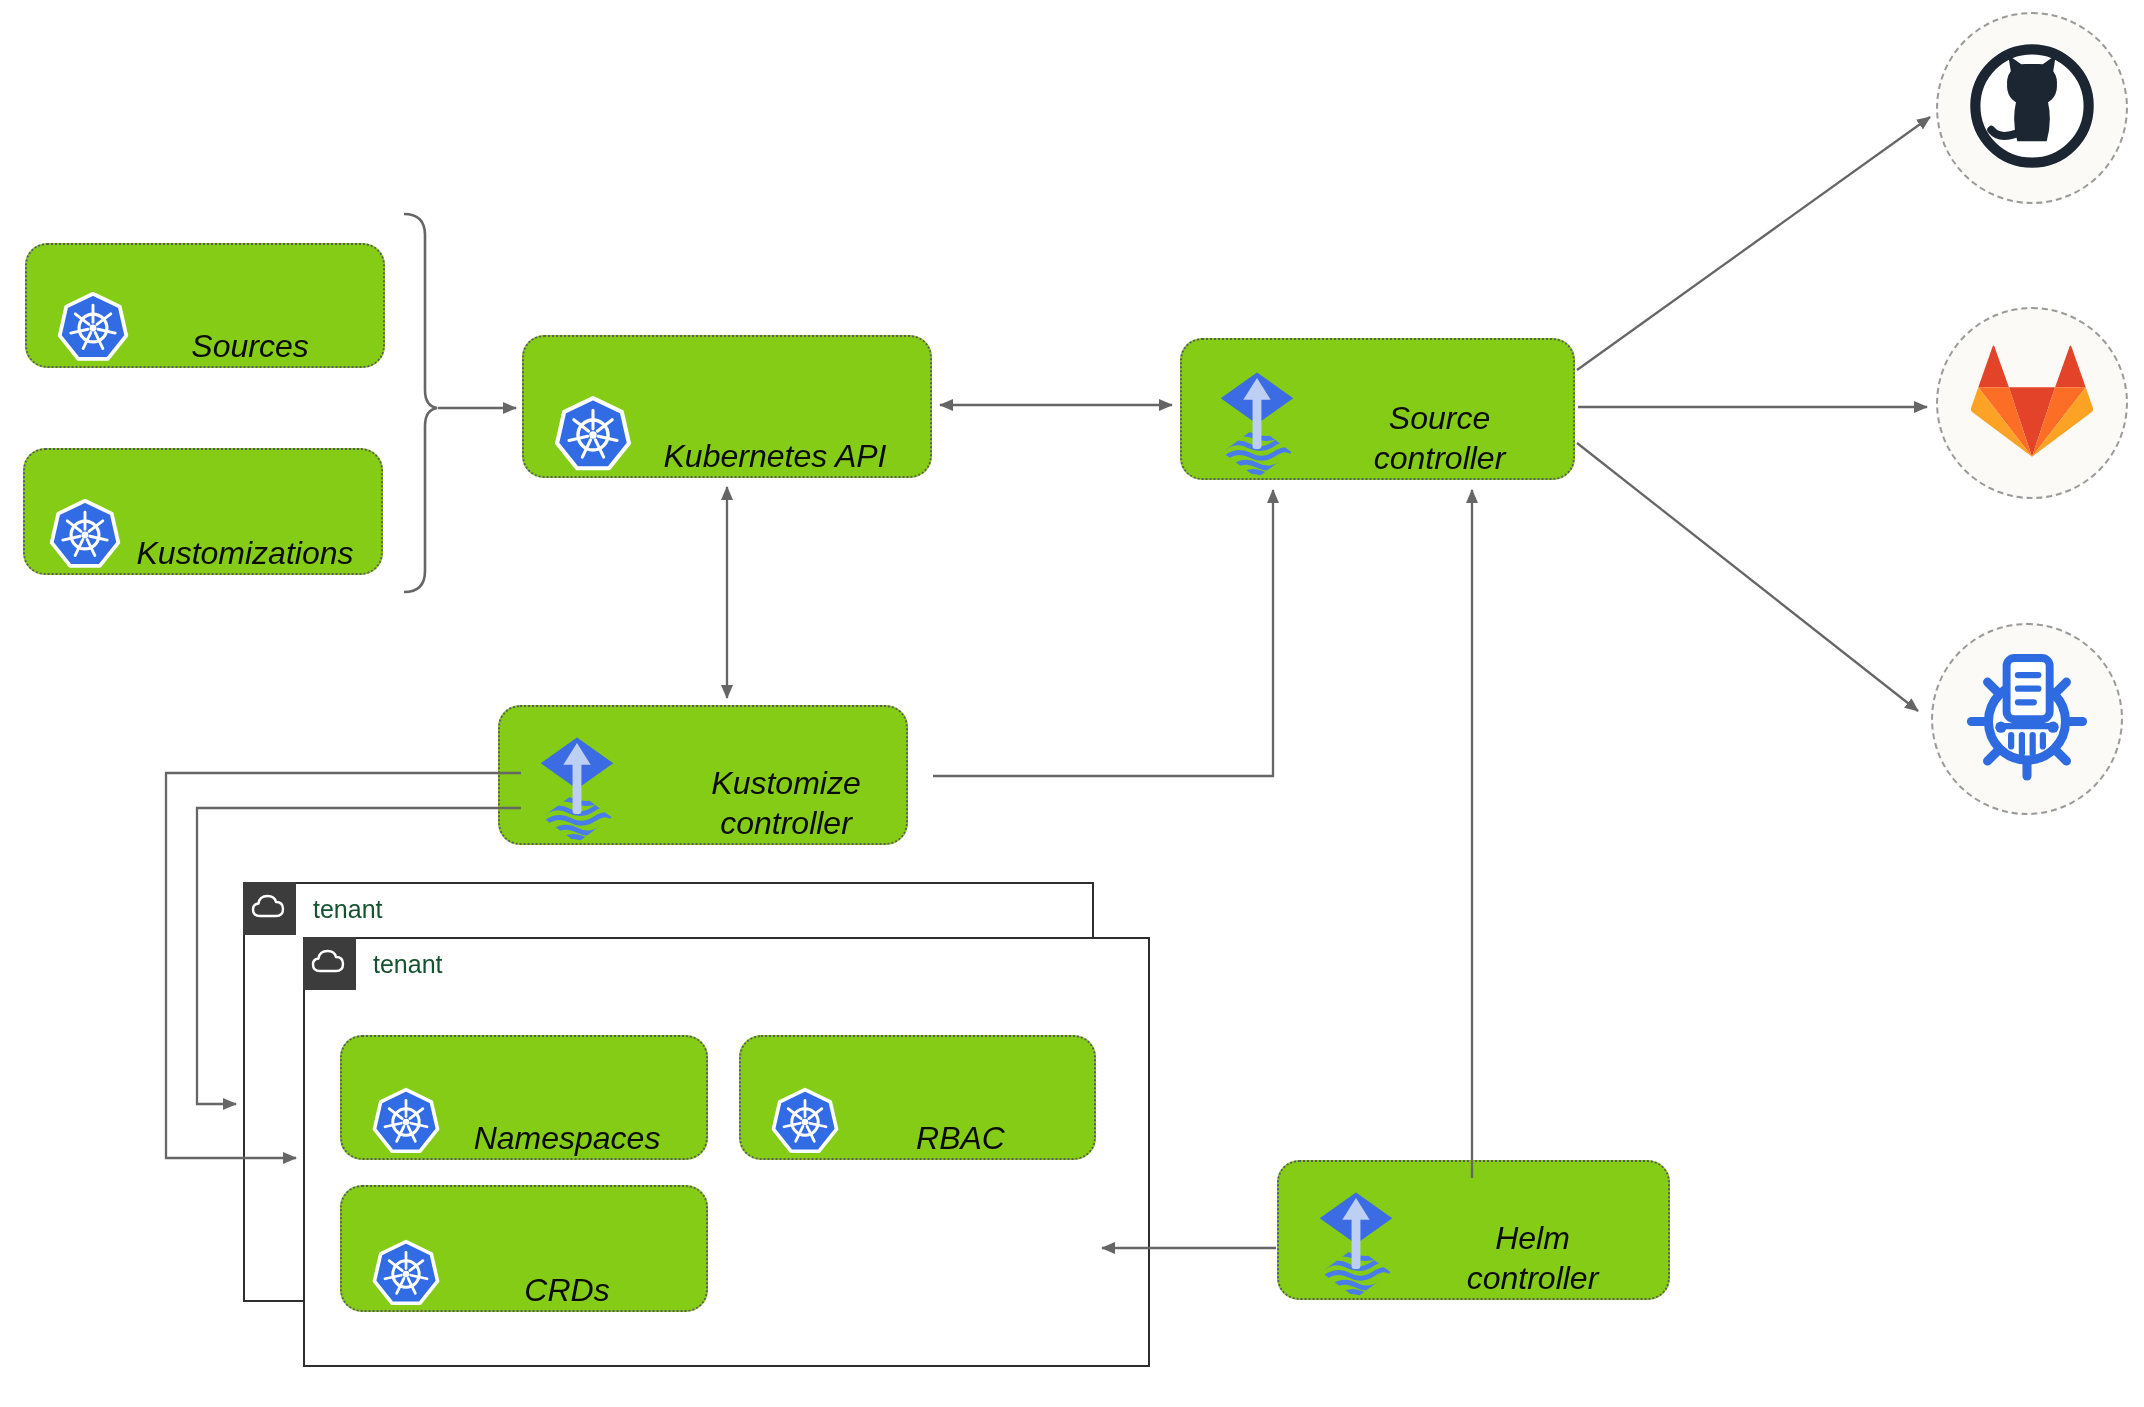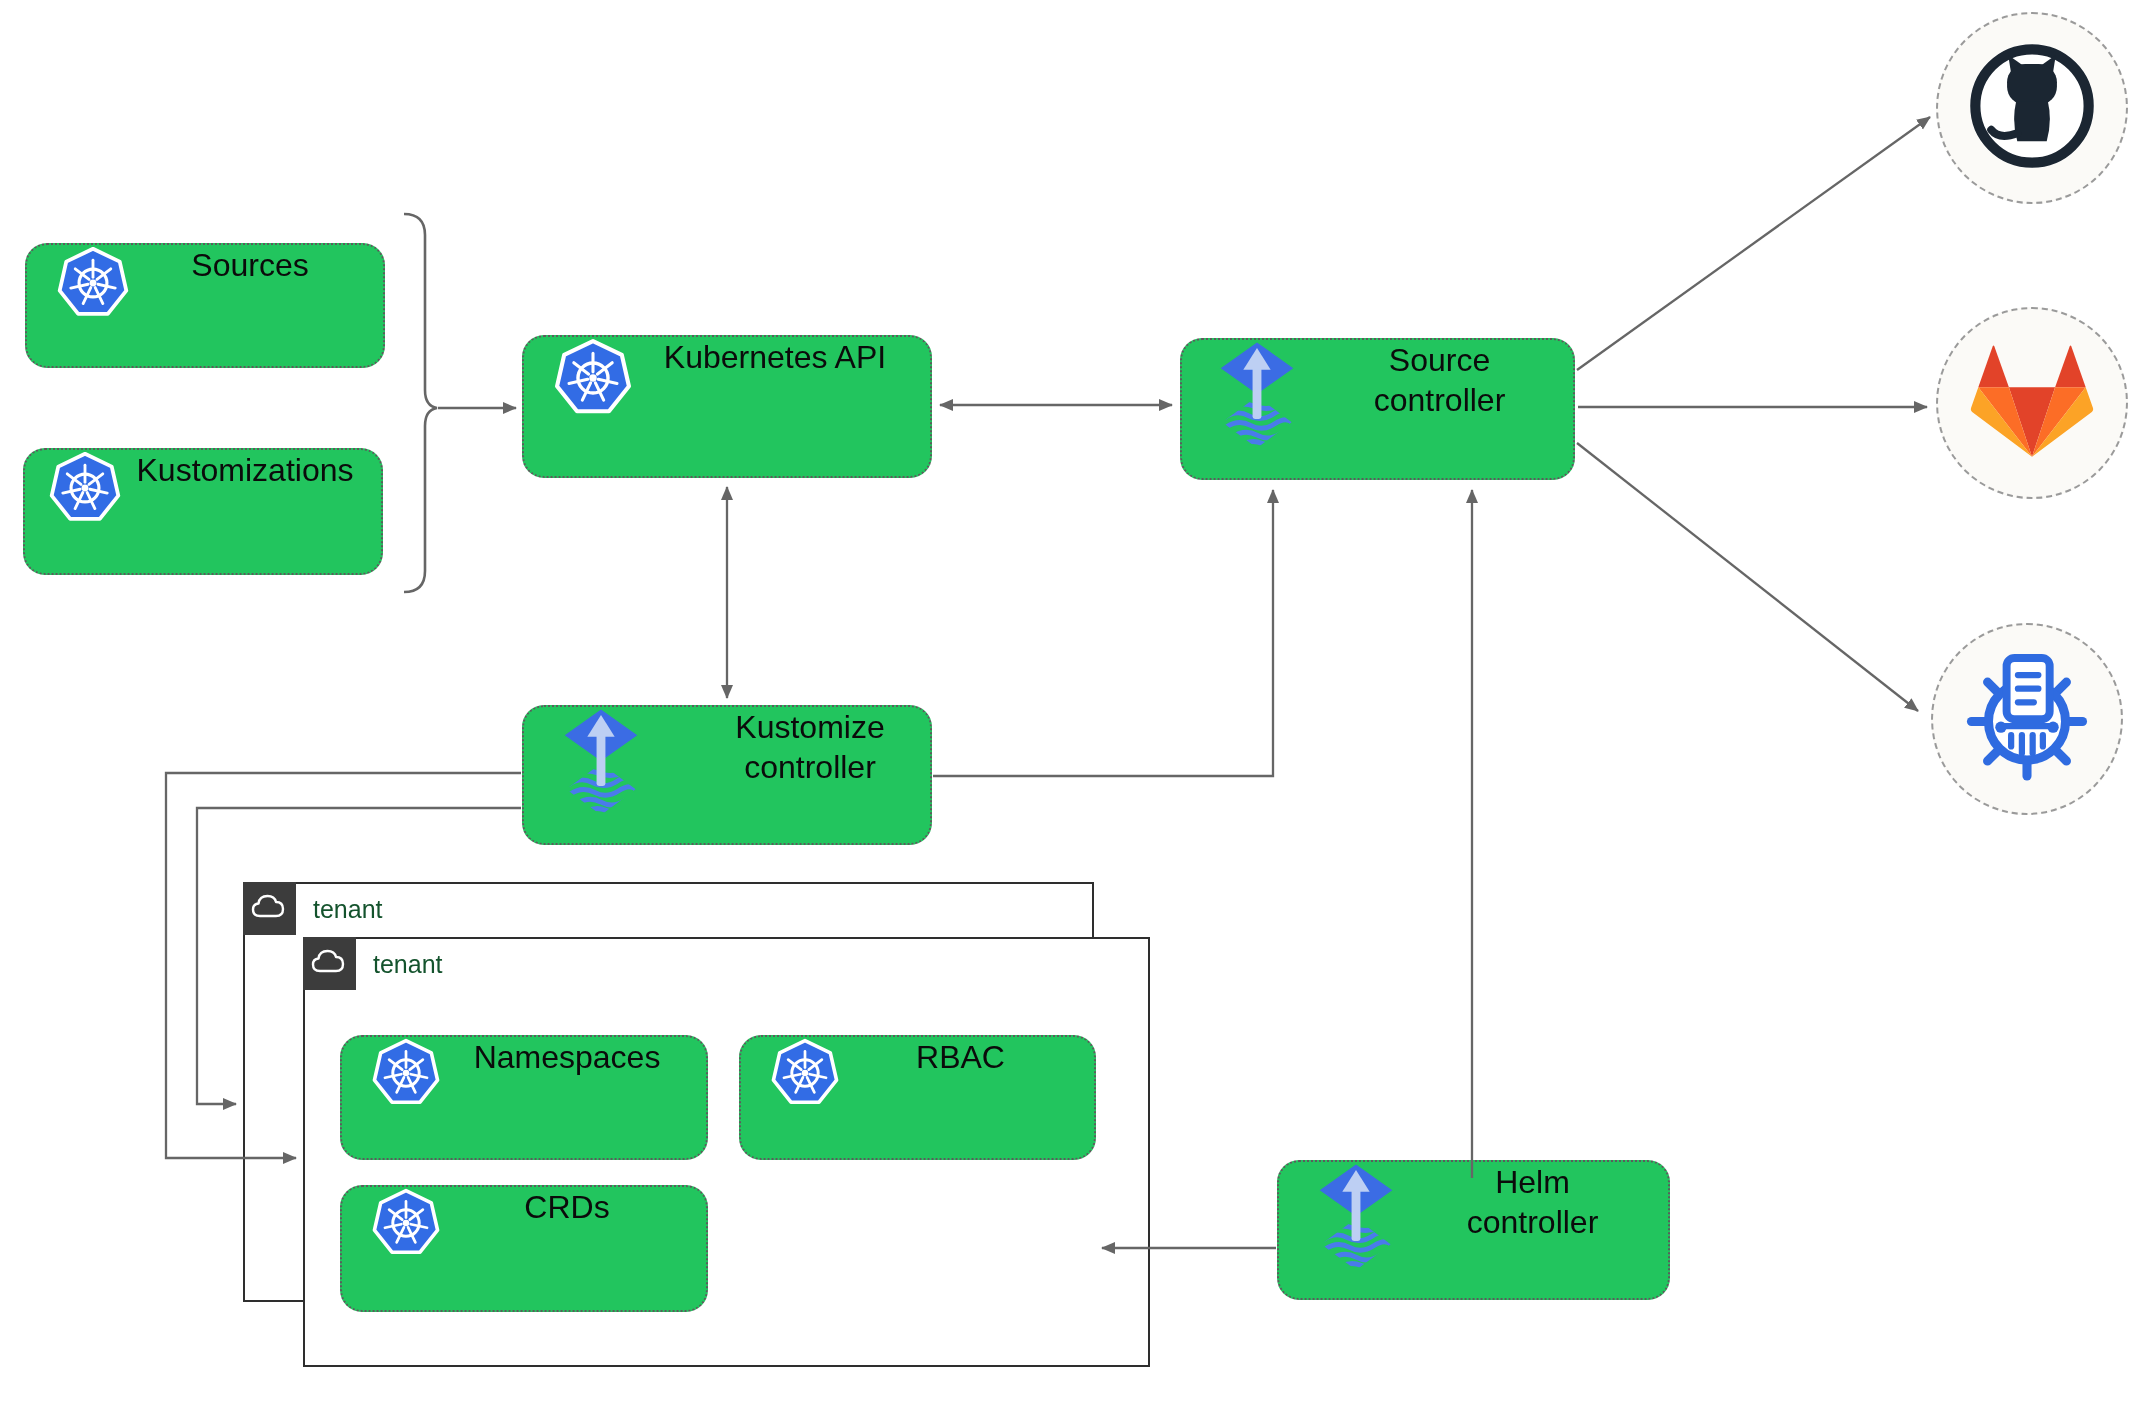--- a/index.html
+++ b/index.html
@@ -1,21 +1,21 @@
 <!DOCTYPE html>
 <html><head>
 <meta charset="utf-8">
 <style>
   html,body{margin:0;padding:0;background:#ffffff;}
   .canvas{position:relative;width:2144px;height:1407px;background:#ffffff;overflow:hidden;
           font-family:"Liberation Sans","DejaVu Sans",sans-serif;color:#0b0b0b;}
 
   
-  .node{position:absolute;display:flex;align-items:flex-start;background:#22c55e;
-        border:2px dotted #5c5c5c;border-radius:22px;box-sizing:border-box;}
+  .node{position:absolute;display:flex;align-items:flex-end;background:#84cc16;
+        border:2px dotted #5c5c5c;border-radius:22px;box-sizing:border-box;font-style:italic;}
   .node .icon{flex:0 0 auto;margin-left:28px;display:flex;align-items:center;}
   .node .label{flex:1;text-align:center;font-size:32px;line-height:1.25;padding-right:14px;}
   .node .label.two-line{max-width:212px;margin:0 auto;padding-right:0;}
 
   
   .group{position:absolute;background:#ffffff;border:2.5px solid #2e2e2e;box-sizing:border-box;}
   .group .ghead{position:absolute;left:-2.5px;top:-2.5px;width:53px;height:53px;background:#3c3c3c;
                 display:flex;align-items:center;justify-content:center;}
   .group .gtitle{position:absolute;left:68px;top:0;height:59px;line-height:50px;font-size:25px;color:#14532d;}
 
@@ -185,21 +185,21 @@
 
   <div class="node z3" style="left:1180px;top:338px;width:395px;height:142px;gap:8px;">
     <span class="icon" style="margin-left:34px">
       <svg width="82" height="108">
           <use href="#sym-flux"></use>
         </svg>
       </span>
     <span class="label two-line">Source controller</span>
   </div>
 
-  <div class="node z3" style="left:522px;top:705px;width:410px;height:140px;gap:48px;">
+  <div class="node z3" style="left:498px;top:705px;width:410px;height:140px;gap:48px;">
     <span class="icon" style="margin-left:36px">
       <svg width="82" height="108">
           <use href="#sym-flux"></use>
         </svg>
       </span>
     <span class="label two-line">Kustomize controller</span>
   </div>
 
   <div class="node z3" style="left:1277px;top:1160px;width:393px;height:140px;">
     <span class="icon" style="margin-left:36px">

